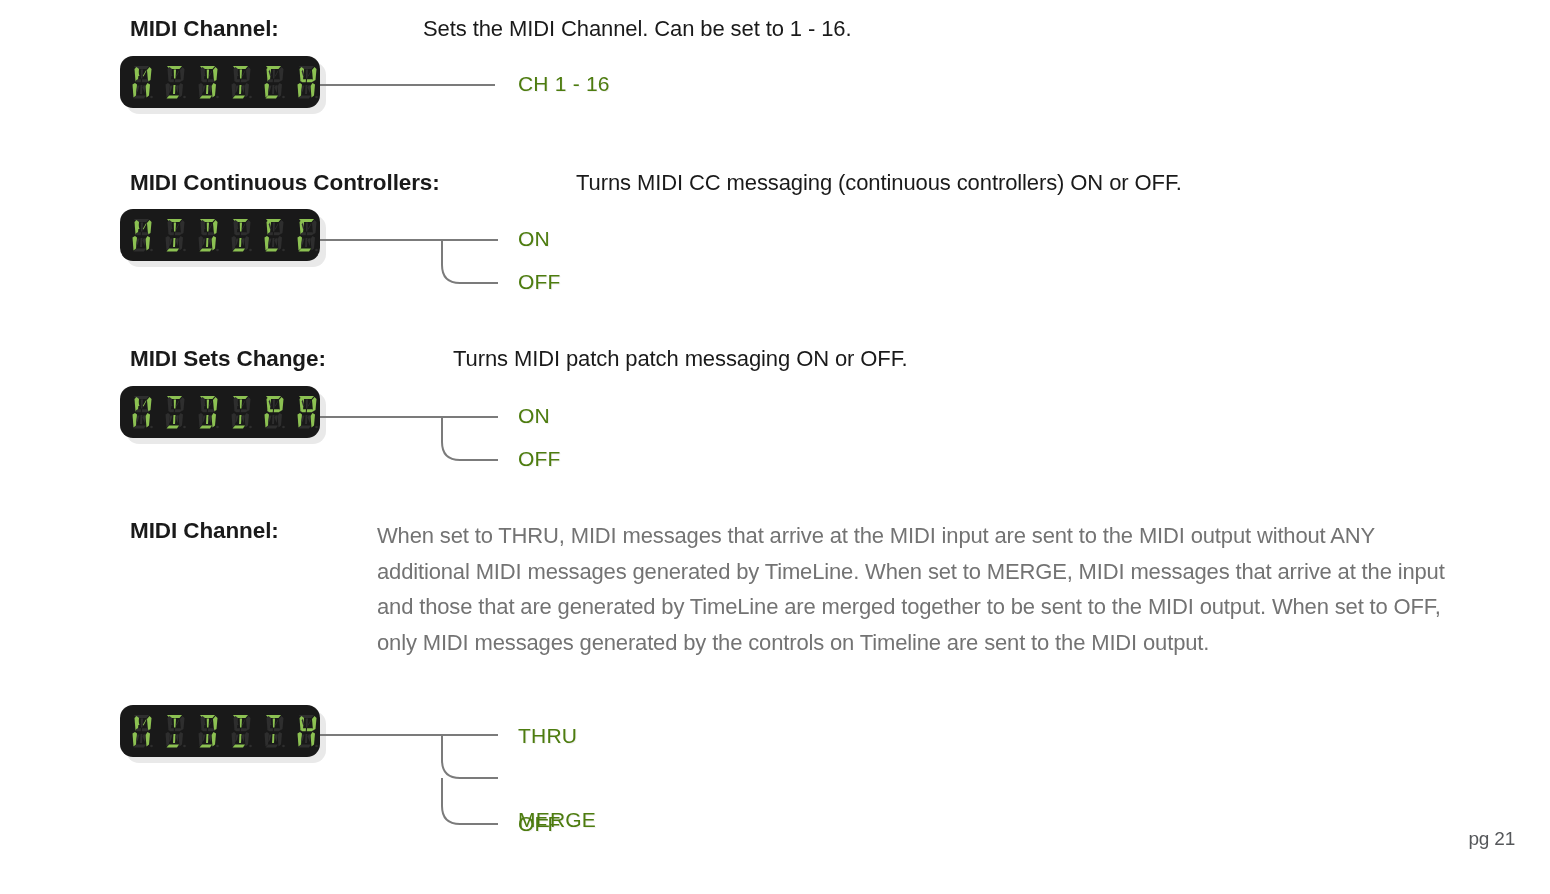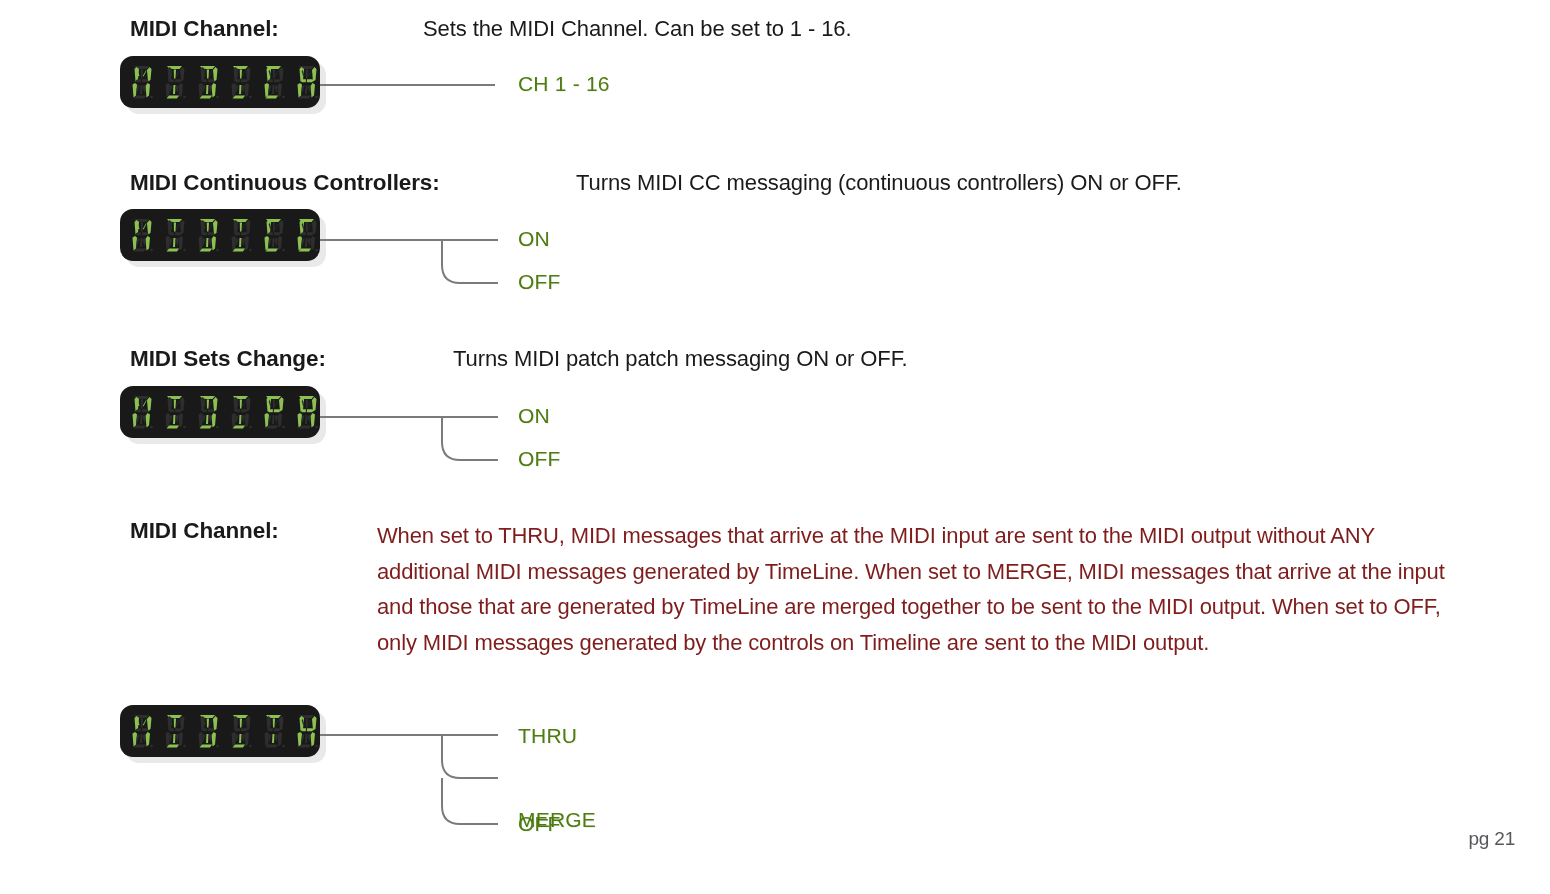--- a/index.html
+++ b/index.html
@@ -45,21 +45,21 @@
     margin-left: 46px;
   }
 
   
   .body-para {
     position: absolute;
     left: 377px;
     width: 1090px;
     font-size: 22px;
     line-height: 35.5px;
-    color: #7f1d1d;
+    color: #737373;
     letter-spacing: -0.15px;
   }
 
   
   .led-wrap {
     position: absolute;
     width: 200px;
     height: 52px;
   }
   .led-shadow {

